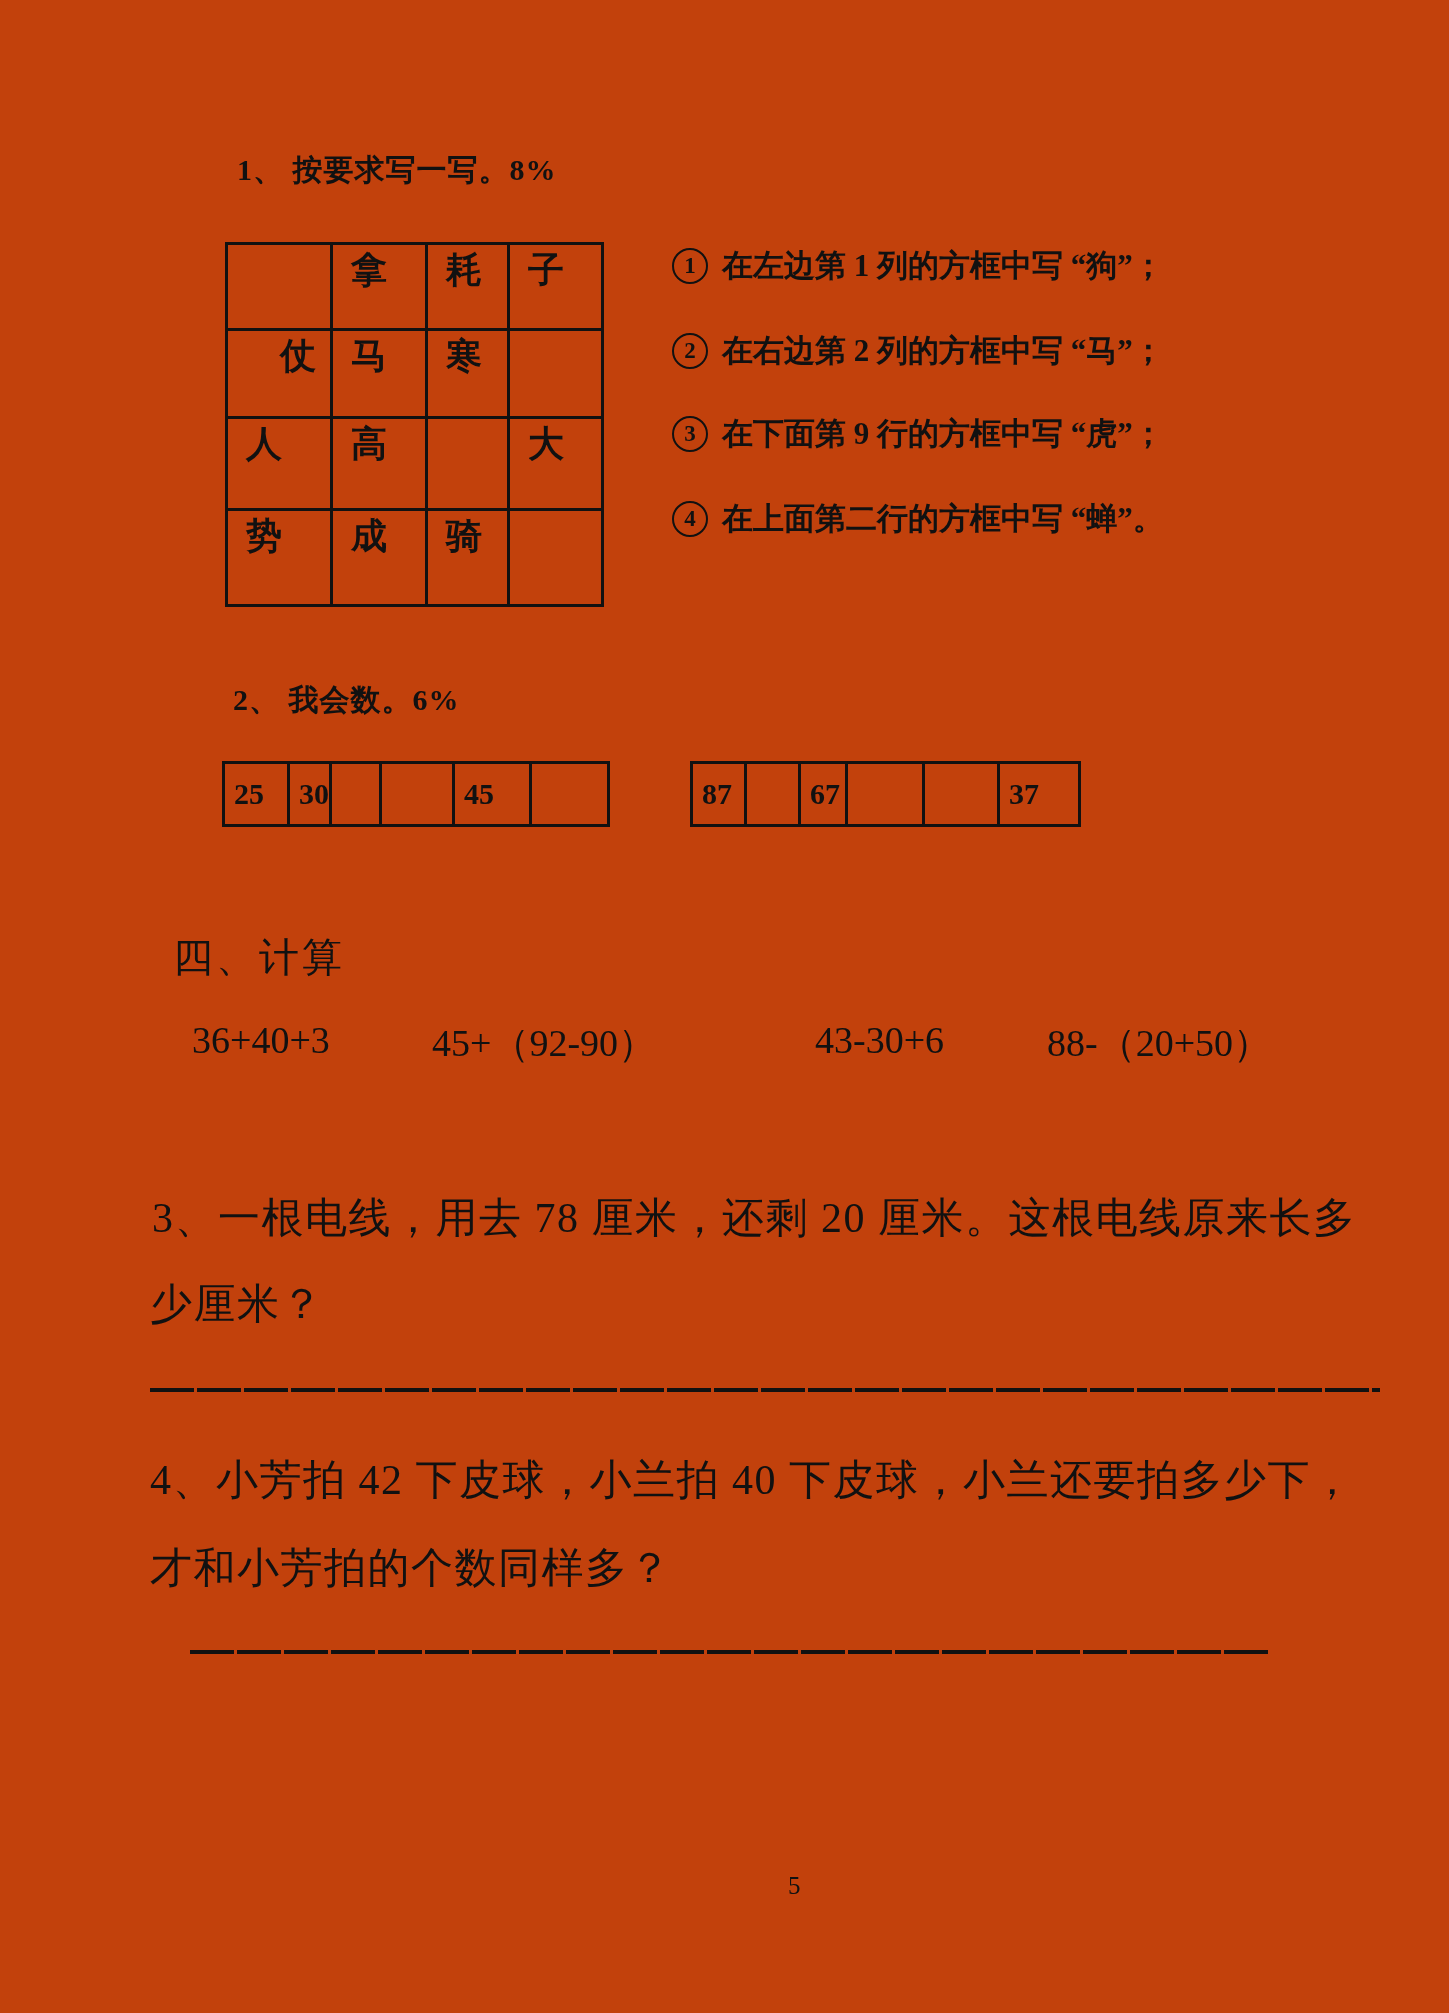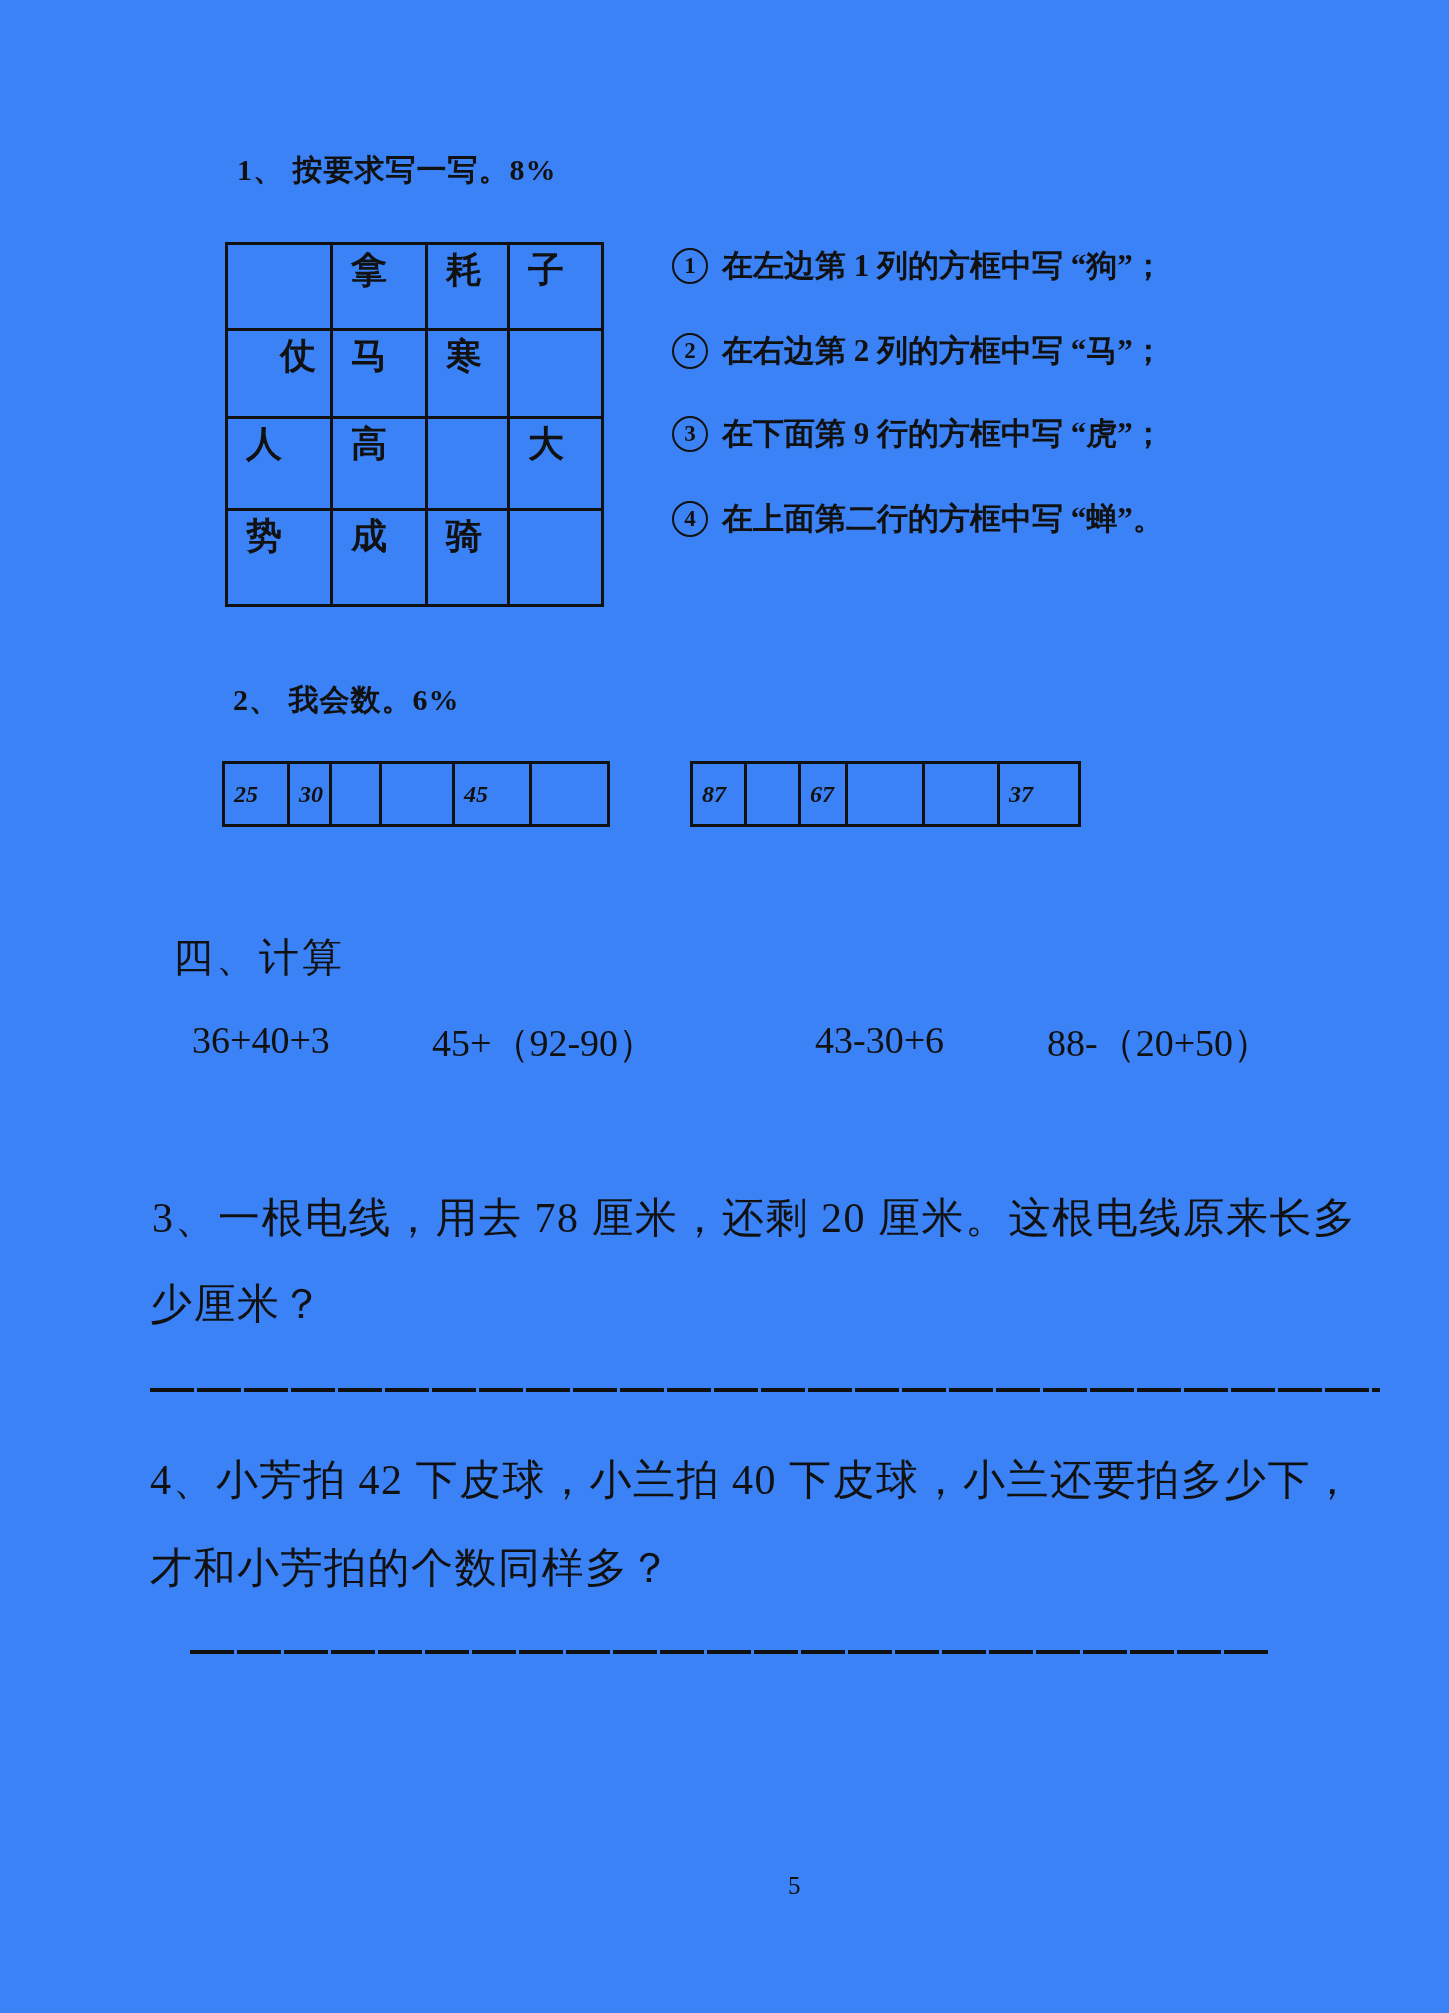--- a/index.html
+++ b/index.html
@@ -2,21 +2,21 @@
 <html><head>
 <meta charset="utf-8">
 <style>
   * { margin: 0; padding: 0; box-sizing: border-box; }
   html, body { background: #ffffff; }
   #page {
     position: relative;
     width: 1449px;
     height: 2013px;
     margin: 0 auto;
-    background: #3b82f6;
+    background: #c2410c;
     color: #111111;
     font-family: "Liberation Serif", "DejaVu Serif", serif;
     overflow: hidden;
   }
   .abs { position: absolute; }
 
   
   .h-bold {
     font-weight: bold;
     font-size: 30px;
@@ -69,22 +69,21 @@
     display: flex;
     height: 66px;
     border: 3px solid #111;
   }
   .num-strip .ncell {
     border-right: 3px solid #111;
     display: flex;
     align-items: center;
     padding-left: 9px;
     font-weight: bold;
-    font-size: 24px;
-    font-style: italic;
+    font-size: 30px;
   }
   .num-strip .ncell:last-child { border-right: none; }
 
   
   .h-calc { font-size: 40px; letter-spacing: 3px; }
   .expr { font-size: 38px; white-space: pre; }
 
   
   .prob-line { font-size: 42px; letter-spacing: 1.5px; white-space: pre; }
 

